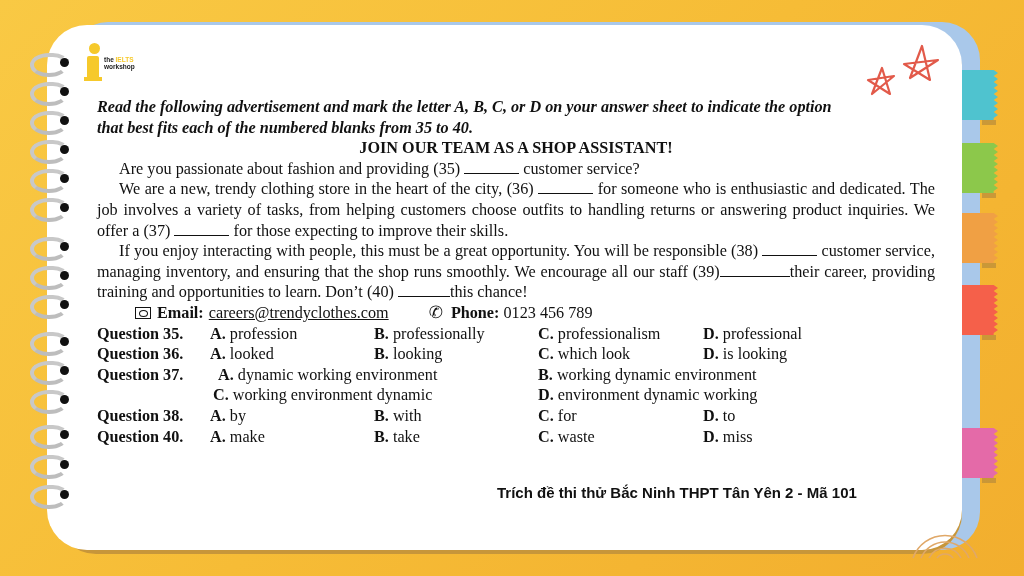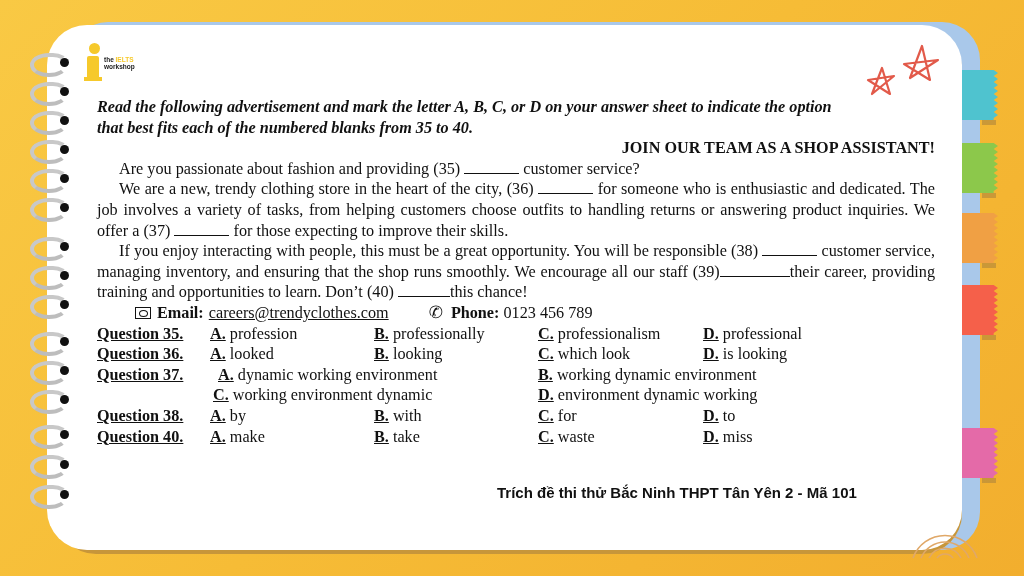--- a/index.html
+++ b/index.html
@@ -63,34 +63,34 @@
   .logo .txt { position: absolute; left: 20px; top: 13px; font-family: "Liberation Sans", sans-serif; font-size: 6.5px; font-weight: bold; line-height: 7px; color: #222; }
   .logo .txt .ielts { color: #F6C92B; }
 
   .stars { position: absolute; left: 860px; top: 40px; width: 90px; height: 60px; }
 
   .content {
     position: absolute; left: 97px; top: 97px; width: 838px;
     font-size: 16.2px; line-height: 20.6px; color: #111;
   }
   .instruction { font-weight: bold; font-style: italic; }
-  .title { font-weight: bold; text-align: right; margin-top: 0px; }
+  .title { font-weight: bold; text-align: center; margin-top: 0px; }
   .para { text-align: justify; text-indent: 22px; }
   .blank { display: inline-block; border-bottom: 1px solid #111; height: 14px; vertical-align: baseline; }
   .contact { padding-left: 38px; display: flex; align-items: center; }
   .contact b { font-weight: bold; }
   .contact .email { text-decoration: underline; margin-left: 5px; }
   .contact .phone-block { margin-left: 40px; }
   .icon-mail { display:inline-block; width: 16px; height: 12px; border: 1.5px solid #111; position: relative; margin-right: 6px; vertical-align: -1px; }
   .icon-mail::after { content: ""; position: absolute; left: 3px; top: 2px; width: 7px; height: 5px; border: 1px solid #111; border-radius: 50%; }
   .icon-phone { display:inline-block; font-size: 17px; margin-right: 8px; }
   .qtable { position: relative; }
   .qrow { position: relative; height: 20.6px; }
   .qrow > span { position: absolute; top: 0; white-space: nowrap; }
-  .qrow b { font-weight: bold; text-decoration: underline; }
+  .qrow b { font-weight: bold; }
 
   .source {
     position: absolute; left: 497px; top: 484px;
     font-family: "Liberation Sans", "DejaVu Sans", sans-serif;
     font-size: 15px; font-weight: bold; color: #111; white-space: nowrap;
   }
   .arcs { position: absolute; left: 905px; top: 510px; width: 80px; height: 50px; }
 </style>
 </head>
 <body>

